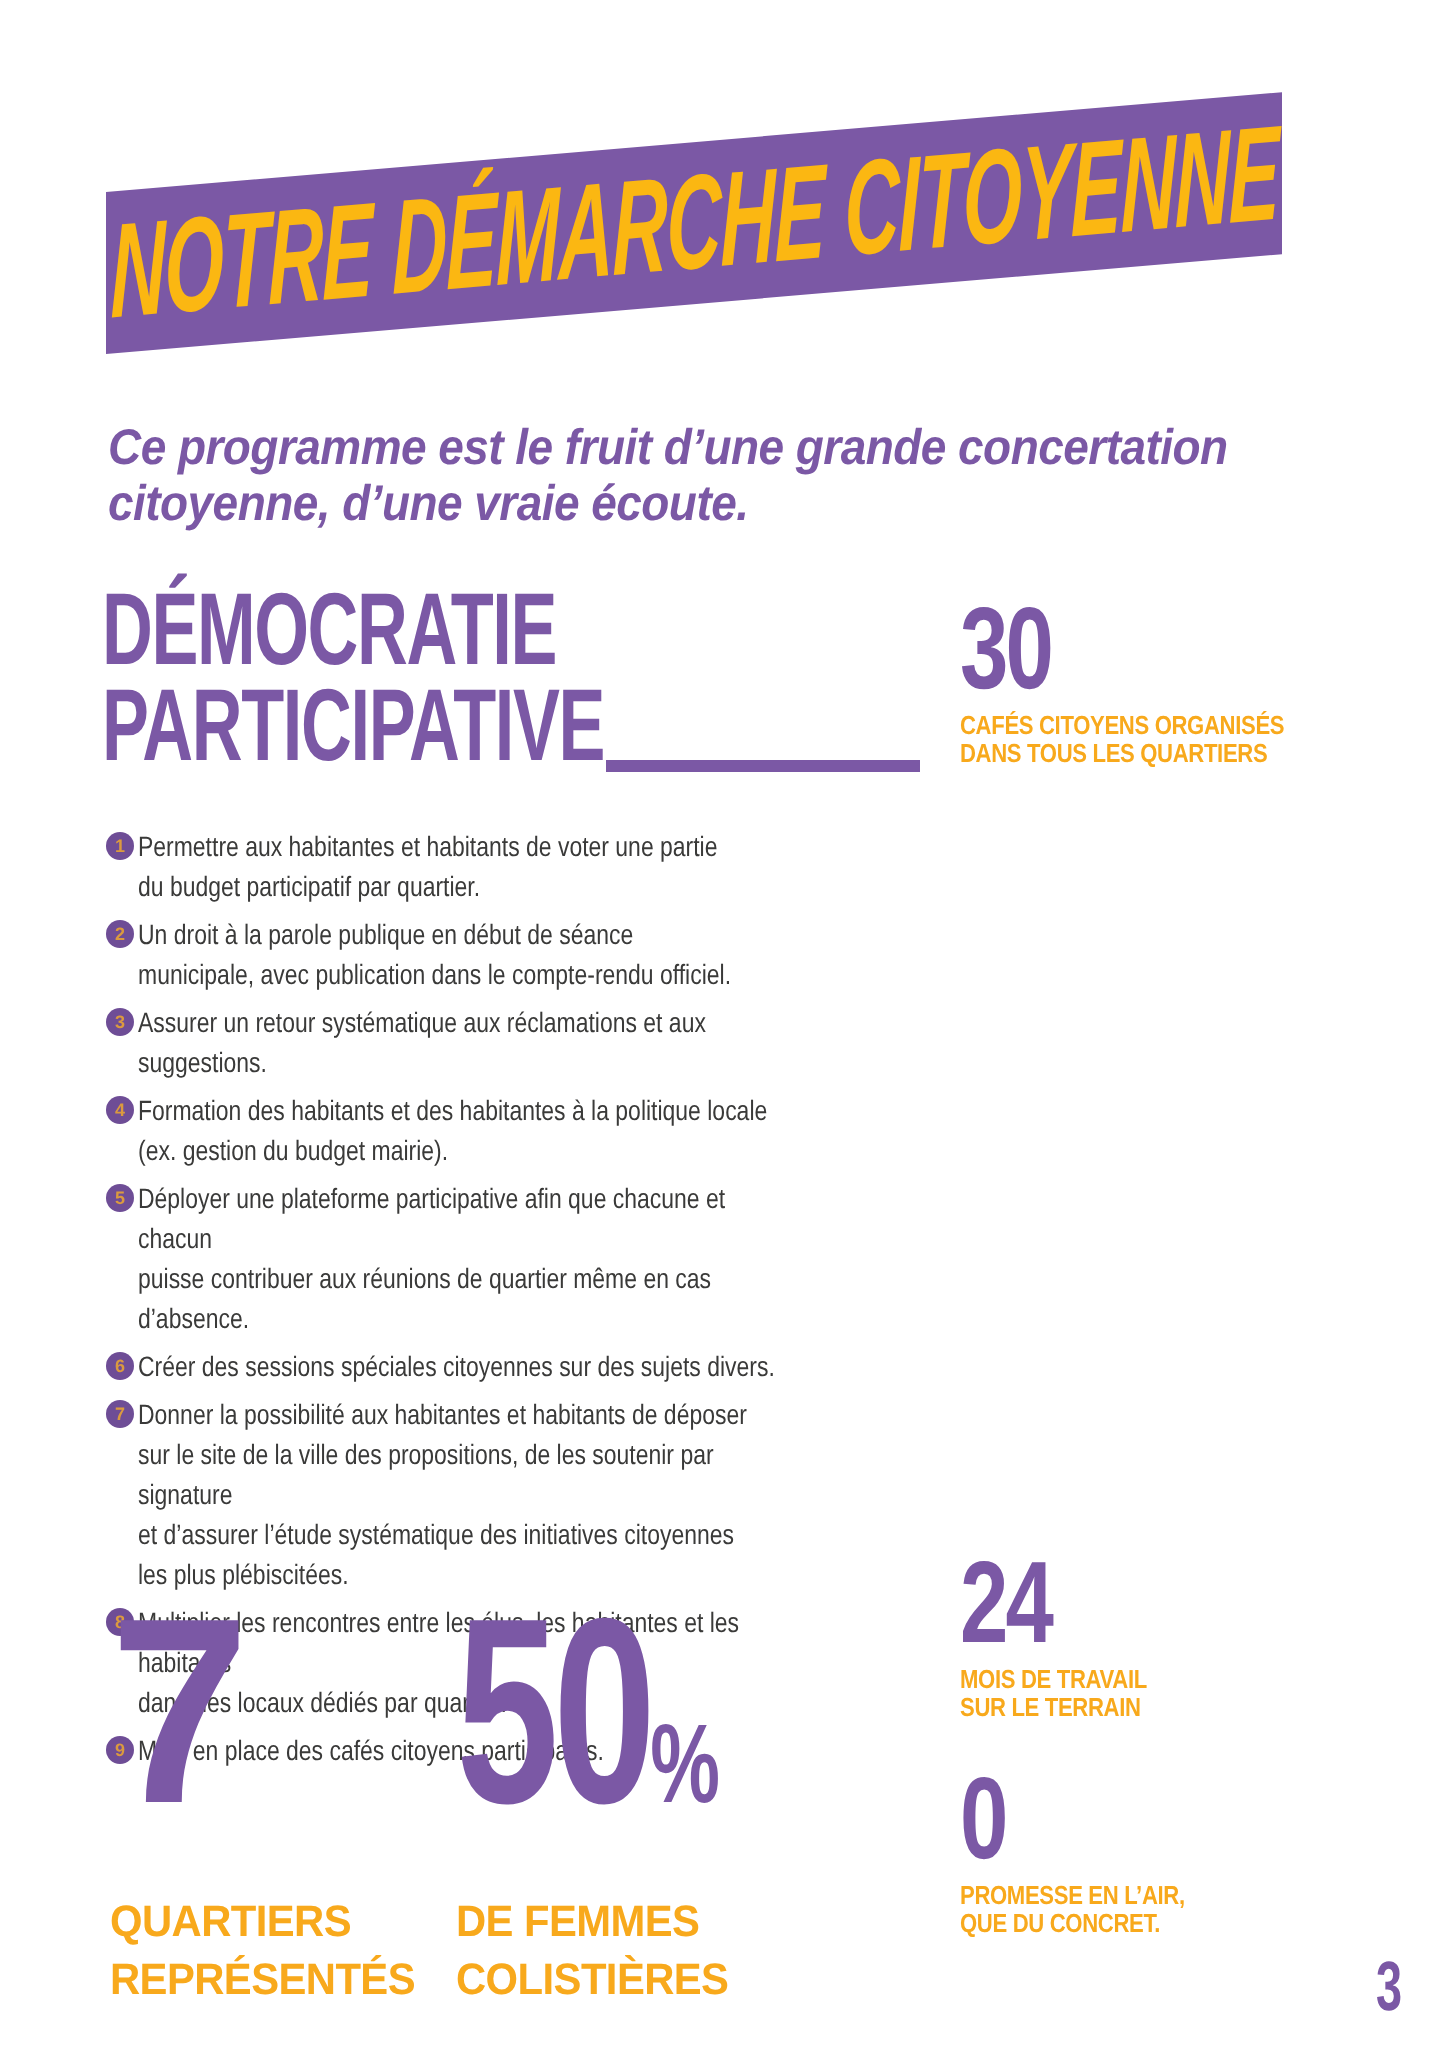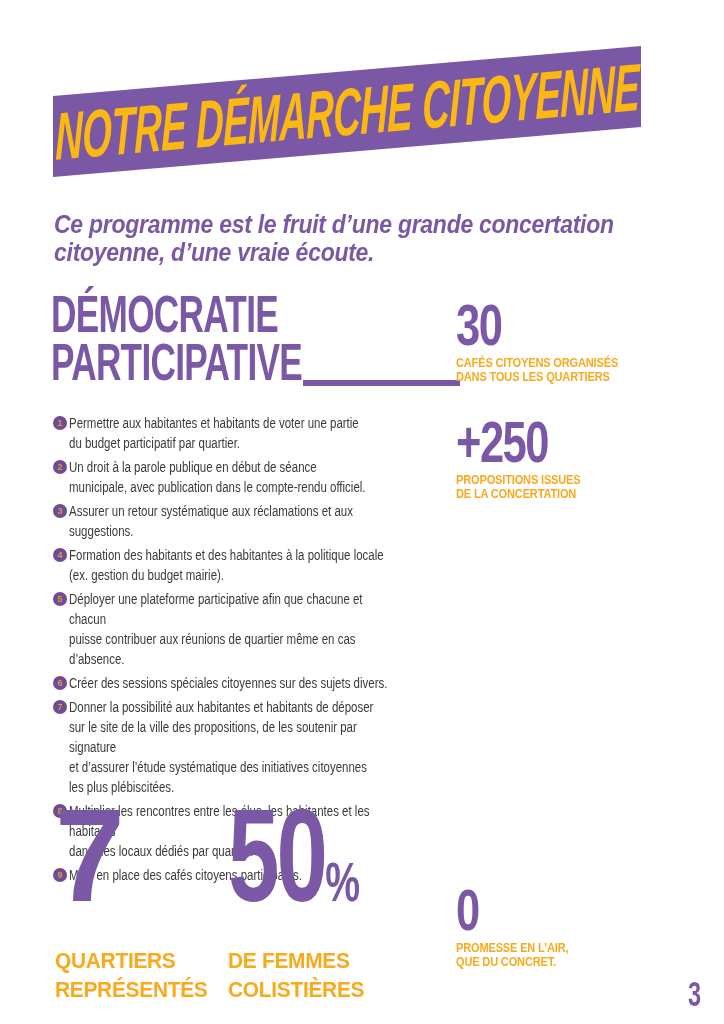--- a/index.html
+++ b/index.html
@@ -43,21 +43,21 @@
     flex:0 0 auto;width:14px;height:14px;border-radius:50%;
     background:#6E4D96;color:#DB9A3F;font-size:9px;font-weight:bold;
     display:flex;align-items:center;justify-content:center;
     margin-top:3px;margin-right:2px;
   }
   .item-text{
     font-size:14px;color:#3A3A39;line-height:20px;white-space:pre-line;
     transform:scaleX(0.82);transform-origin:left top;width:122%;
   }
   
-  .stat{position:absolute;left:456px;width:240px;}
+  .stat{position:absolute;left:480px;width:240px;}
   .stat-value{
     font-size:58px;font-weight:bold;color:#7B58A5;line-height:58px;
     letter-spacing:-2px;transform:scaleX(0.75);transform-origin:left top;
     white-space:nowrap;
   }
   .stat-caption{
     font-size:13px;font-weight:bold;color:#F8A91C;line-height:13.5px;
     white-space:pre-line;transform:scaleX(0.85);transform-origin:left top;
     margin-top:2px;letter-spacing:-0.2px;width:118%;
   }
@@ -145,24 +145,24 @@
       <span class="badge">9</span>
       <span class="item-text">Mise en place des cafés citoyens participatifs.</span>
     </div>
   </div>
 
   <div class="stat s1">
     <div class="stat-value">30</div>
     <div class="stat-caption">CAFÉS CITOYENS ORGANISÉS
 DANS TOUS LES QUARTIERS</div>
   </div>
-  <div class="stat s2">
-    <div class="stat-value">+250</div>
-    <div class="stat-caption">PROPOSITIONS ISSUES
-DE LA CONCERTATION</div>
+  <div class="stat s5">
+    <div class="stat-value">24</div>
+    <div class="stat-caption">MOIS DE TRAVAIL
+SUR LE TERRAIN</div>
   </div>
   <div class="stat s6">
     <div class="stat-value">0</div>
     <div class="stat-caption">PROMESSE EN L’AIR,
 QUE DU CONCRET.</div>
   </div>
 
   <div class="big-stat bs1">
     <div class="big-value"><span>7</span><span class="big-suffix"></span></div>
     <div class="big-caption">QUARTIERS

